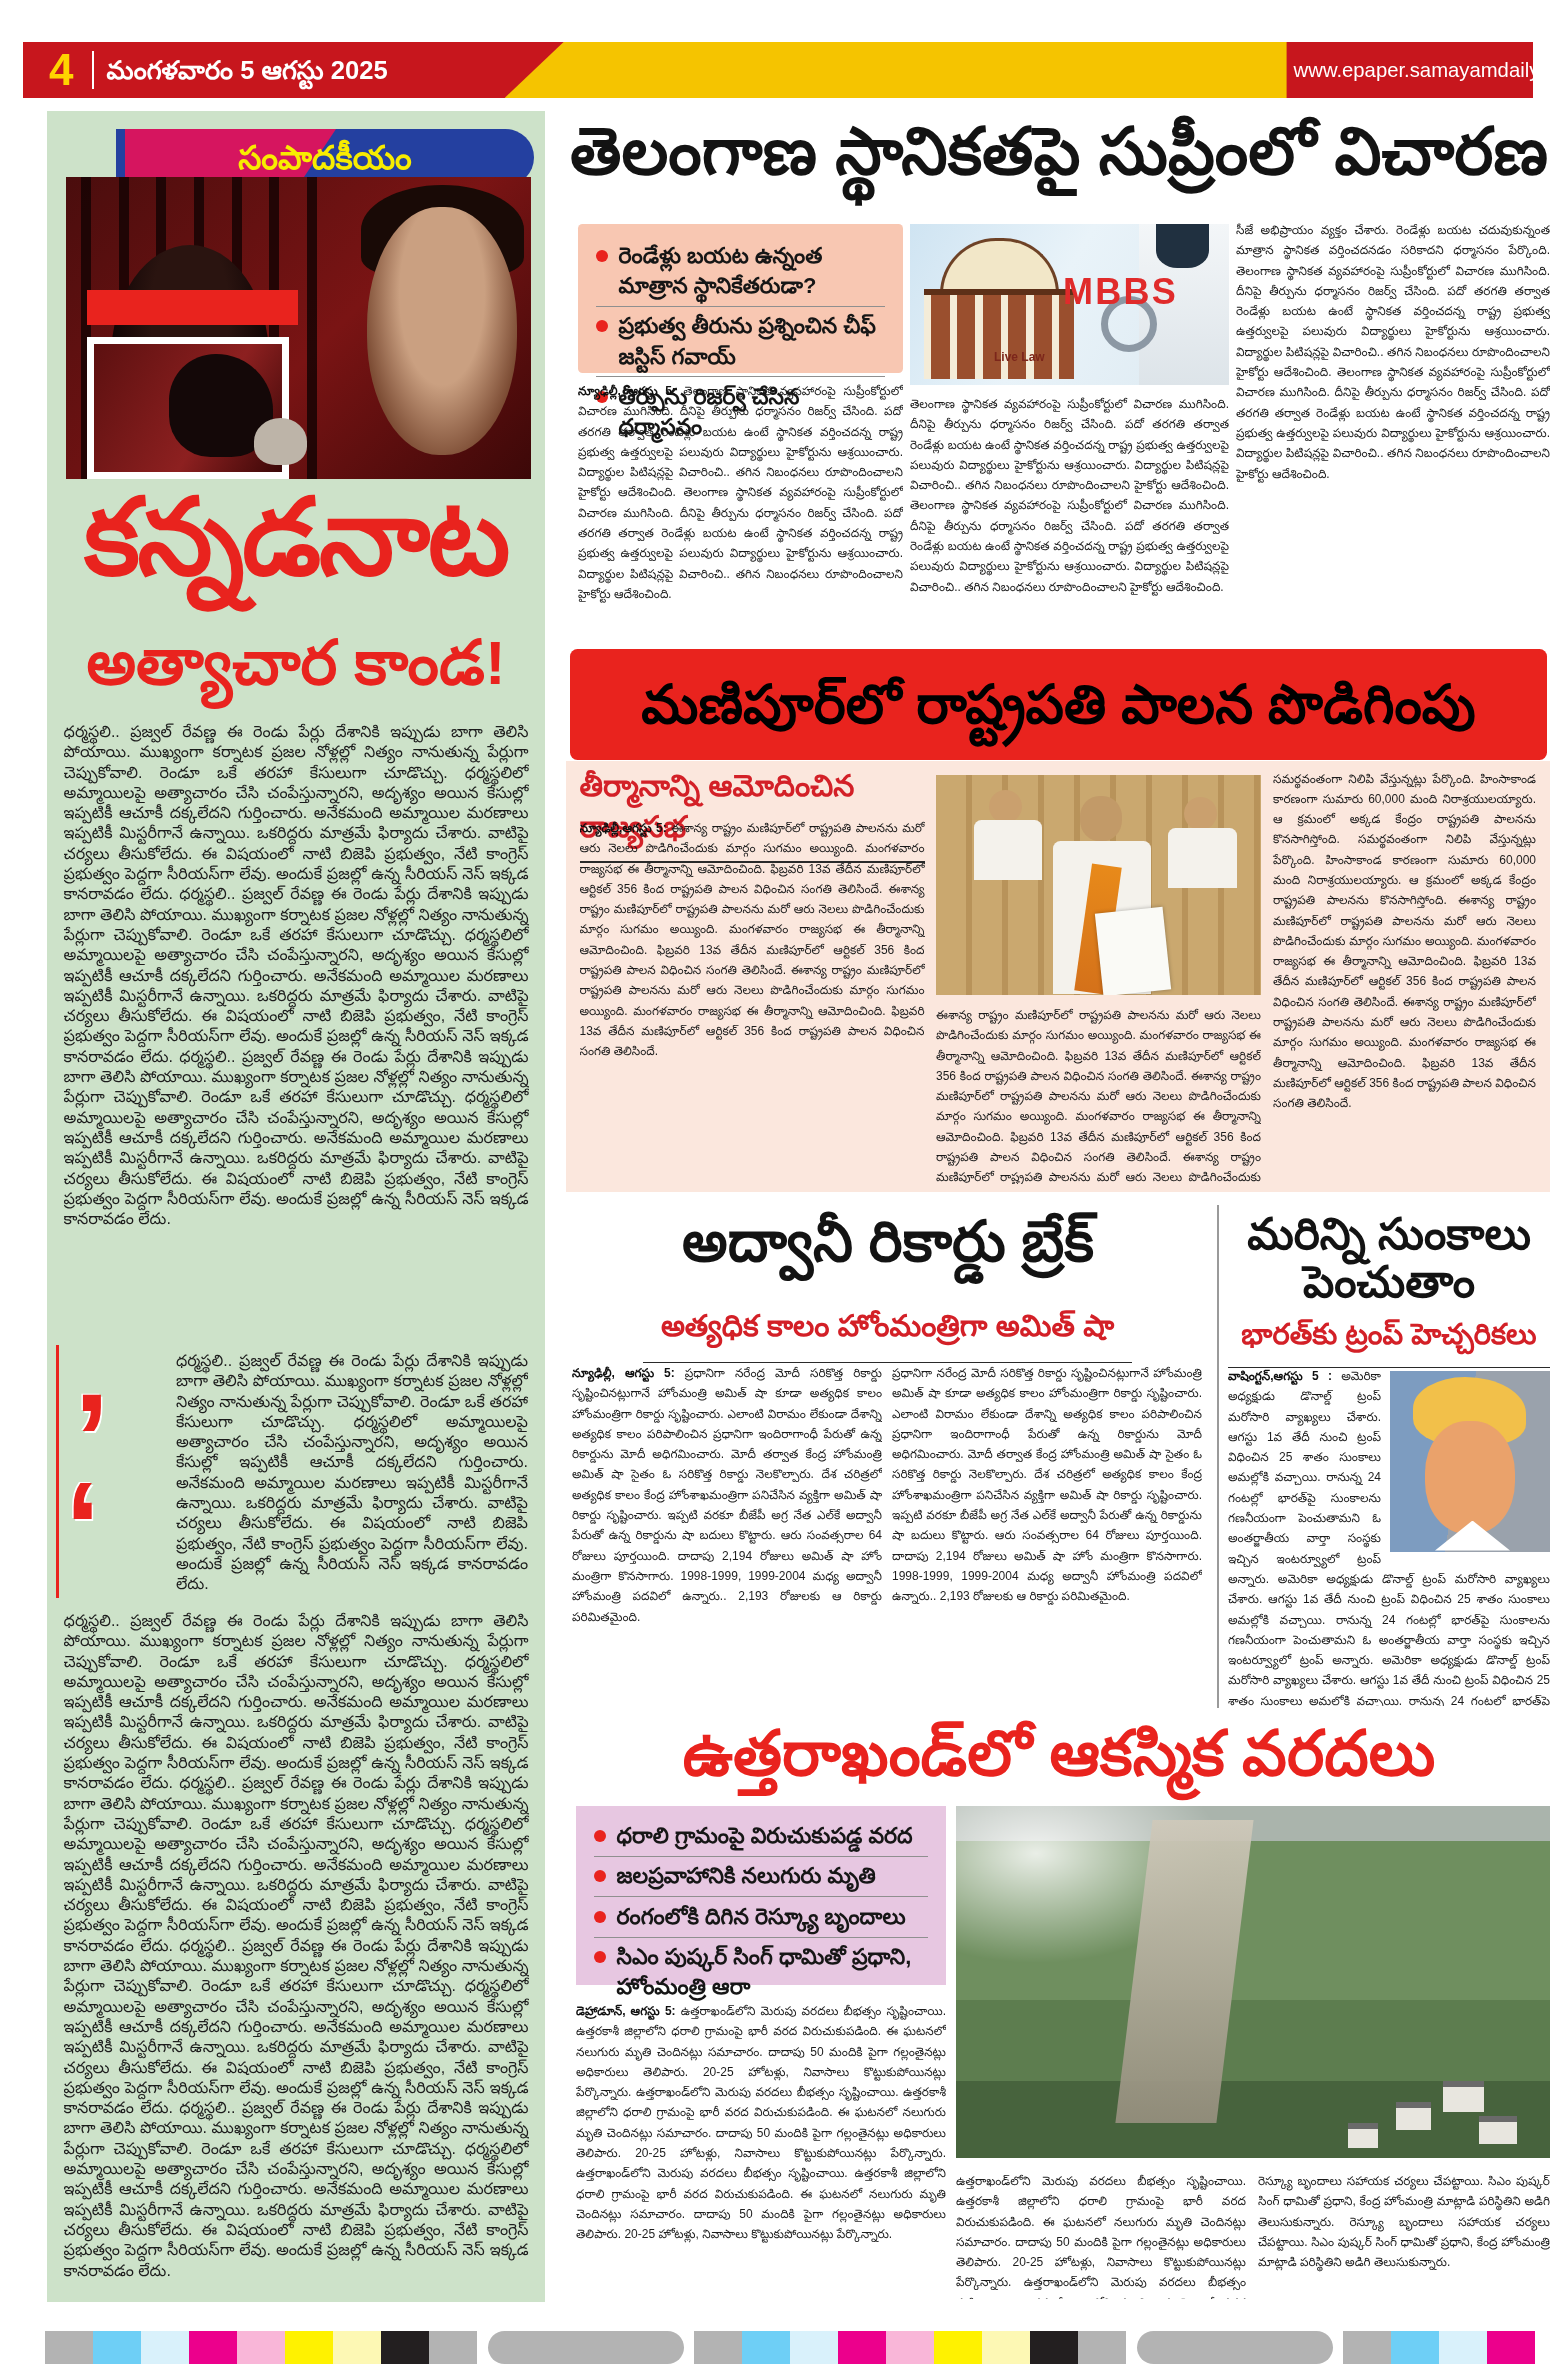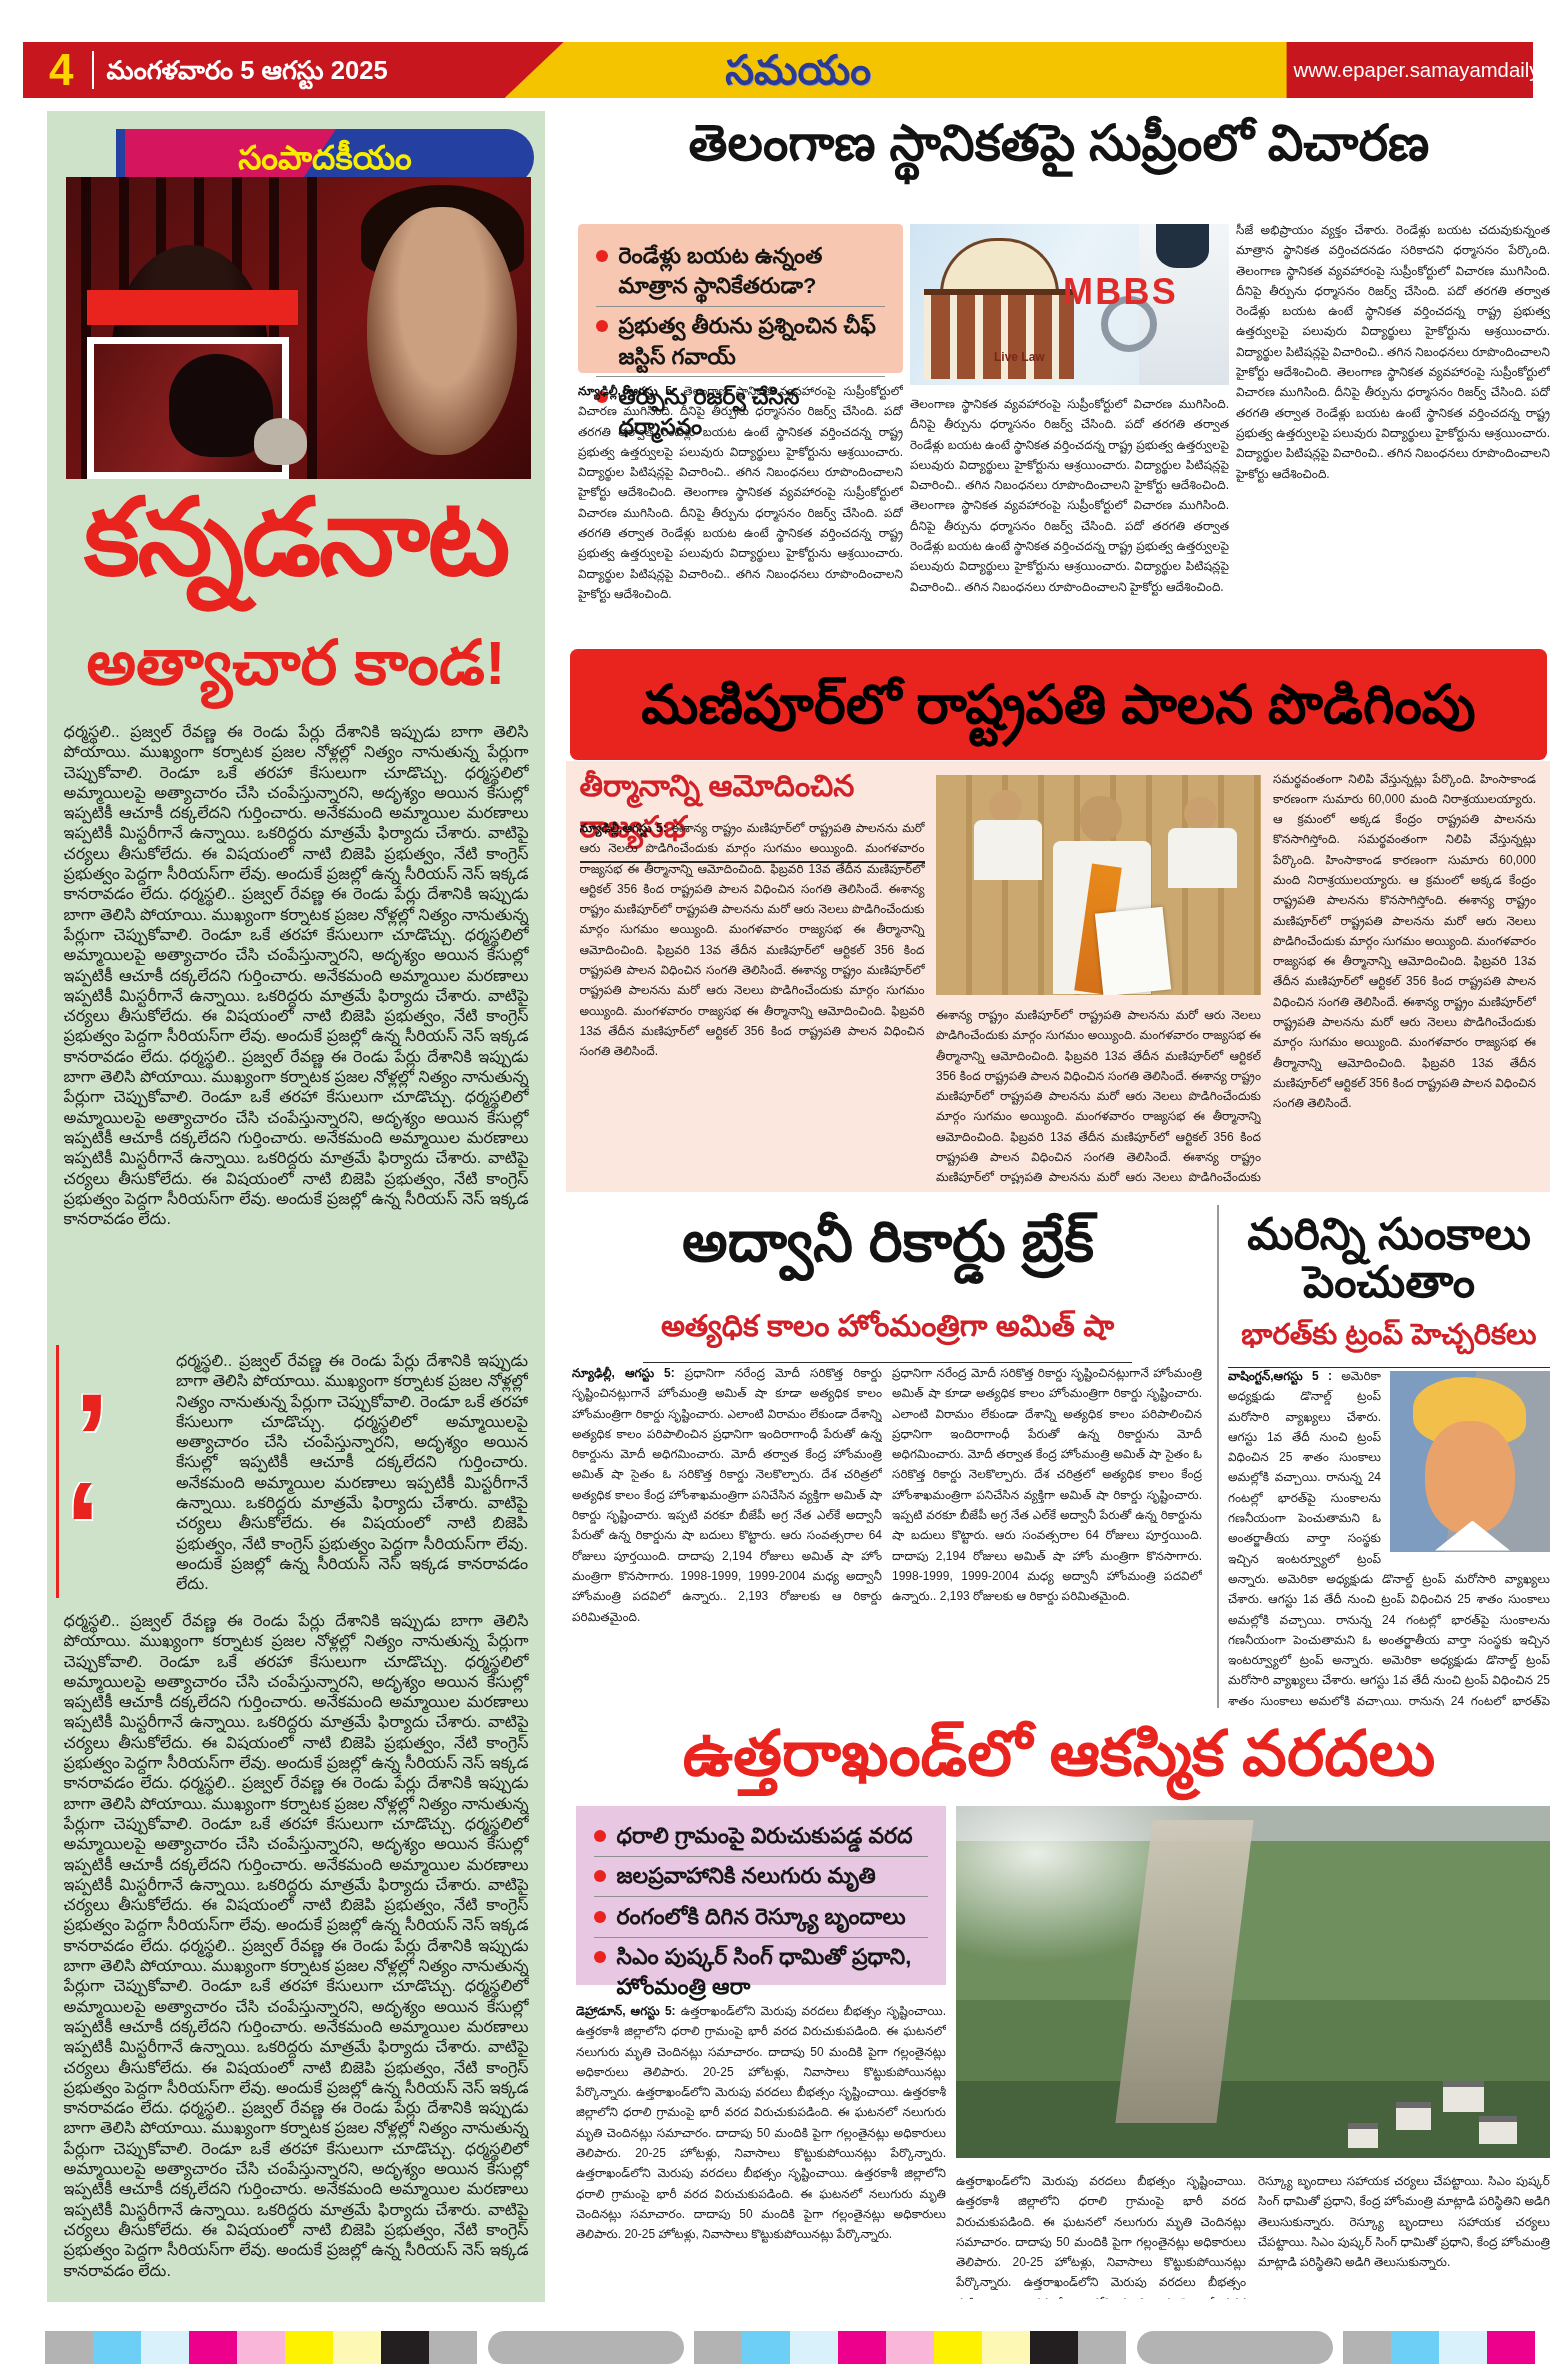--- a/index.html
+++ b/index.html
@@ -43,21 +43,21 @@
   #ed-b1{left:16.6px;top:611px;width:465px;height:608px;}
   #ed-quote{left:7.5px;top:1234px;width:113px;height:253px;}
   #ed-quote-line{left:1.5px;top:0;width:3px;height:253px;background:#e9231e;}
   .qg{position:absolute;font-size:128px;font-weight:800;color:#e9231e;line-height:0.55;text-shadow:1.5px 1.5px 0 #ffffff,-1.5px -1.5px 0 #ffffff;}
   #qg1{left:19.6px;top:59px;}
   #qg2{left:10.5px;top:147px;}
   #ed-b2{left:129px;top:1240px;width:352px;height:248px;}
   #ed-b3{left:16.6px;top:1500px;width:465px;height:674px;}
 
   
-  #tg-headline{left:568px;top:117px;width:982px;text-align:center;font-size:50px;font-weight:800;color:#131313;line-height:1.05;}
+  #tg-headline{left:568px;top:117px;width:982px;text-align:center;font-size:66px;font-weight:800;color:#131313;line-height:1.05;}
   #tg-bullets{left:578px;top:224px;width:325px;height:149px;background:#f8c7b2;border-radius:4.5px;padding:12px 18px;box-sizing:border-box;}
   .b-item{display:flex;gap:10.5px;align-items:flex-start;font-size:22px;font-weight:700;line-height:1.38;color:#161616;
           border-bottom:0.8px solid #8f8f8f;padding:4.5px 0;}
   .b-item:last-child{border-bottom:none;}
   .dot{flex:0 0 auto;width:12px;height:12px;border-radius:50%;background:#e9231e;margin-top:9px;}
   #tg-img{left:910px;top:224px;width:319px;height:161px;background:linear-gradient(120deg,#cfe4f2,#e9f3f9 45%,#dce9f1);}
   #sc-dome{left:30px;top:13.5px;width:113px;height:53px;background:#f2e7c8;border:3px solid #6e4226;border-bottom:none;border-radius:60px 60px 0 0;}
   #sc-base{left:13.5px;top:65px;width:150px;height:84px;background:#9a4f2e;border-top:6px solid #5d3018;
            background-image:repeating-linear-gradient(90deg,#f4ecd8 0 7.5px,#9a4f2e 7.5px 25.6px);}
   #mbbs{left:143px;top:47px;width:135px;text-align:center;font-size:36px;font-weight:800;color:#e02b2b;letter-spacing:2.3px;}
@@ -127,21 +127,20 @@
 <body>
 
 <div id="page">
 
   <div class="abs" id="hdr">
     <div class="abs" id="hdr-yellow"></div>
     <div class="abs" id="hdr-redcap"></div>
     <div class="abs" id="pagenum">4</div>
     <div class="abs" id="hdr-div"></div>
     <div class="abs" id="hdr-date">మంగళవారం 5 ఆగస్టు 2025</div>
-    <div class="abs" id="masthead">సమయం</div>
     <div class="abs" id="hdr-url">www.epaper.samayamdaily.net</div>
   </div>
 
   <div class="abs" id="edcol">
     <div class="abs" id="ed-pill">
       <div class="abs" id="ed-pill-pink"></div>
       <div class="abs" id="ed-pill-label">సంపాదకీయం</div>
     </div>
     <div class="abs clip" id="ed-photo">
       <div class="bar-v" style="left:15px"></div>

